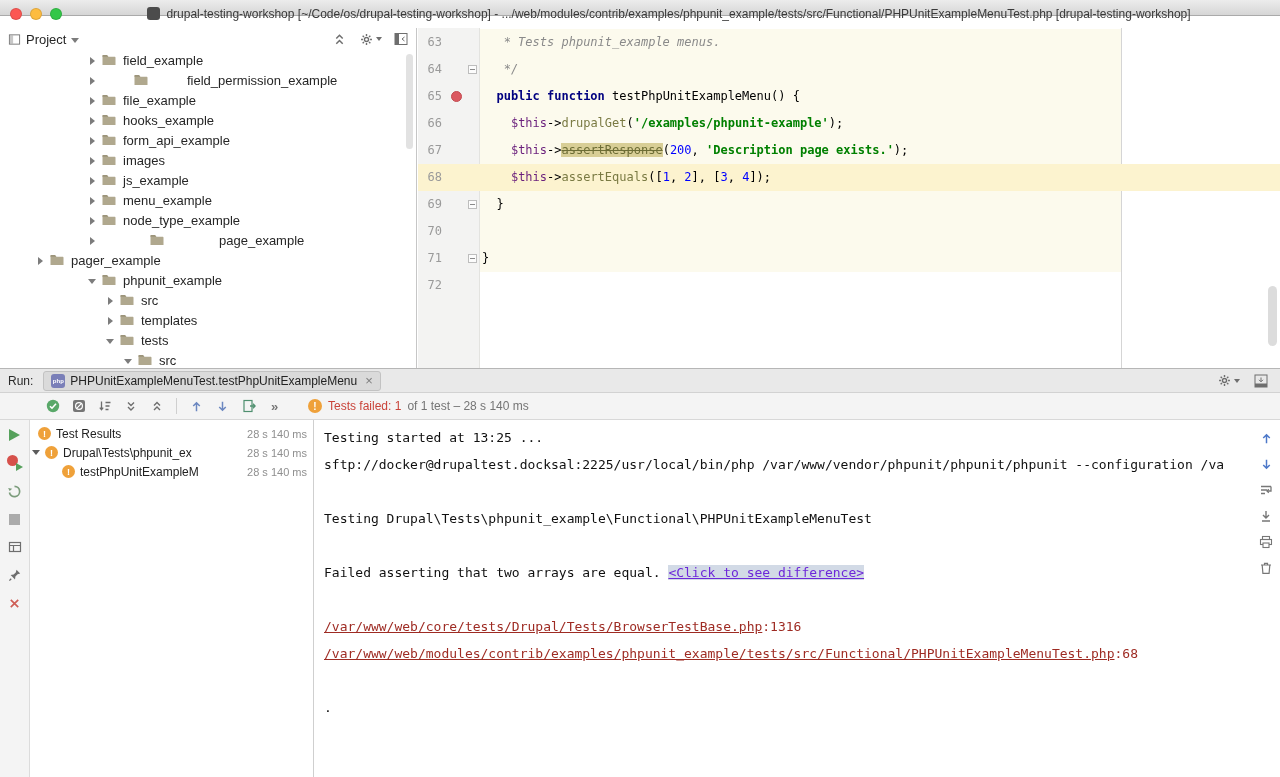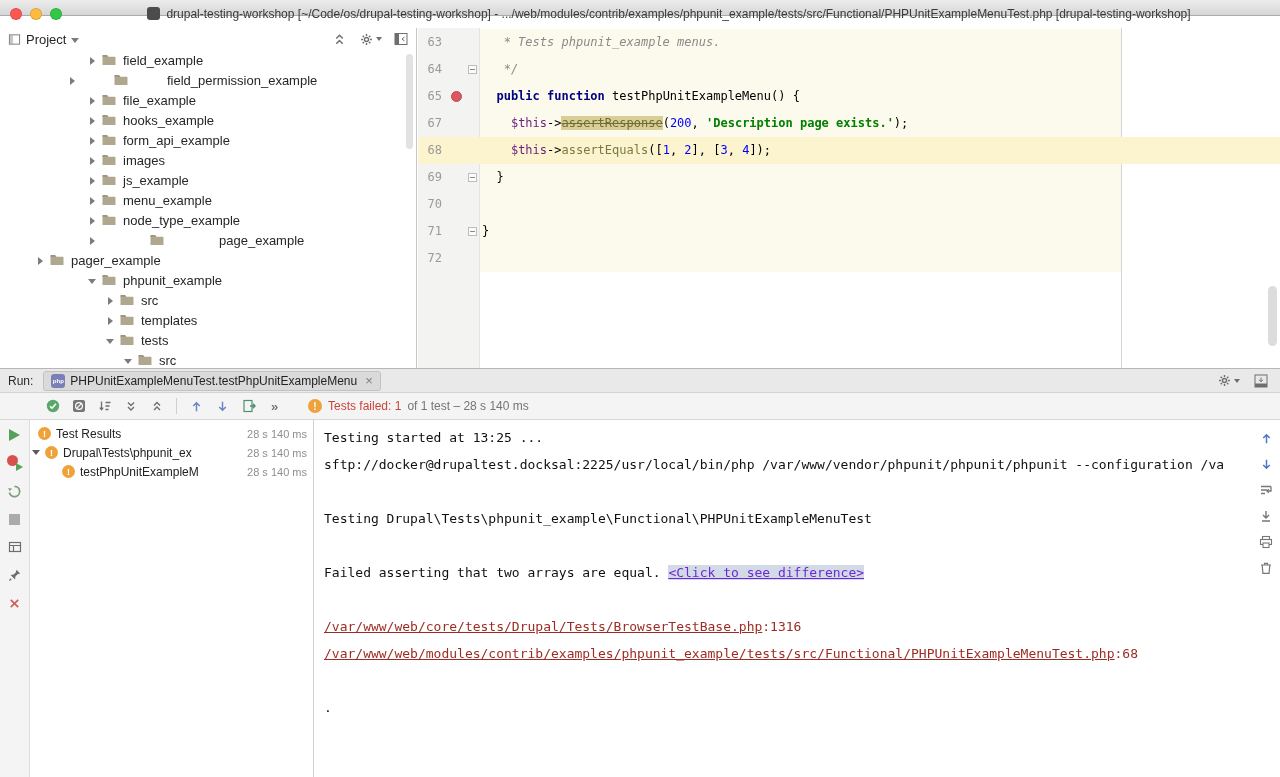--- a/index.html
+++ b/index.html
@@ -166,21 +166,21 @@
       <div class="p-row" style="padding-left: 88px;">
         <span class="chv right"></span>
         <span class="folder">
           <svg width="16" height="16" viewBox="0 0 16 16">
             <path d="M1.5 4c0-.6.4-1 1-1h3.4l1.5 1.7h6.1c.6 0 1 .4 1 1V13h-13z" fill="#b0a88e"></path>
             <path d="M1.5 4c0-.6.4-1 1-1h3.4l1.5 1.7H1.5z" fill="#9c947a"></path>
           </svg>
         </span>
         <span class="p-label">field_example</span>
       </div>
-      <div class="p-row" style="padding-left: 68px; gap: 32px;">
+      <div class="p-row" style="padding-left: 88px; gap: 32px;">
         <span class="chv right"></span>
         <span class="folder">
           <svg width="16" height="16" viewBox="0 0 16 16">
             <path d="M1.5 4c0-.6.4-1 1-1h3.4l1.5 1.7h6.1c.6 0 1 .4 1 1V13h-13z" fill="#b0a88e"></path>
             <path d="M1.5 4c0-.6.4-1 1-1h3.4l1.5 1.7H1.5z" fill="#9c947a"></path>
           </svg>
         </span>
         <span class="p-label">field_permission_example</span>
       </div>
       <div class="p-row" style="padding-left: 88px;">
@@ -336,20 +336,24 @@
         <div class="ed-num">63</div>
         <div class="ed-code"><span class="tk-cm">   * Tests phpunit_example menus.</span></div>
       </div>
       <div class="ed-row">
         <div class="ed-num">64<span class="gut-fold"></span></div>
         <div class="ed-code"><span class="tk-cm">   */</span></div>
       </div>
       <div class="ed-row">
         <div class="ed-num">65<span class="gut-dot"></span></div>
         <div class="ed-code"><span class="tk-kw">  public function</span><span class="tk-pl"> testPhpUnitExampleMenu() {</span></div>
+      </div>
+      <div class="ed-row">
+        <div class="ed-num">66</div>
+        <div class="ed-code"><span class="tk-pl">    </span><span class="tk-var">$this</span><span class="tk-pl">-&gt;</span><span class="tk-fn">drupalGet</span><span class="tk-pl">(</span><span class="tk-str">'/examples/phpunit-example'</span><span class="tk-pl">);</span></div>
       </div>
       <div class="ed-row">
         <div class="ed-num">67</div>
         <div class="ed-code"><span class="tk-pl">    </span><span class="tk-var">$this</span><span class="tk-pl">-&gt;</span><span class="tk-dep">assertResponse</span><span class="tk-pl">(</span><span class="tk-num">200</span><span class="tk-pl">, </span><span class="tk-str">'Description page exists.'</span><span class="tk-pl">);</span></div>
       </div>
       <div class="ed-row current">
         <div class="ed-num">68</div>
         <div class="ed-code"><span class="tk-pl">    </span><span class="tk-var">$this</span><span class="tk-pl">-&gt;</span><span class="tk-fn">assertEquals</span><span class="tk-pl">([</span><span class="tk-num">1</span><span class="tk-pl">, </span><span class="tk-num">2</span><span class="tk-pl">], [</span><span class="tk-num">3</span><span class="tk-pl">, </span><span class="tk-num">4</span><span class="tk-pl">]);</span></div>
       </div>
       <div class="ed-row">

